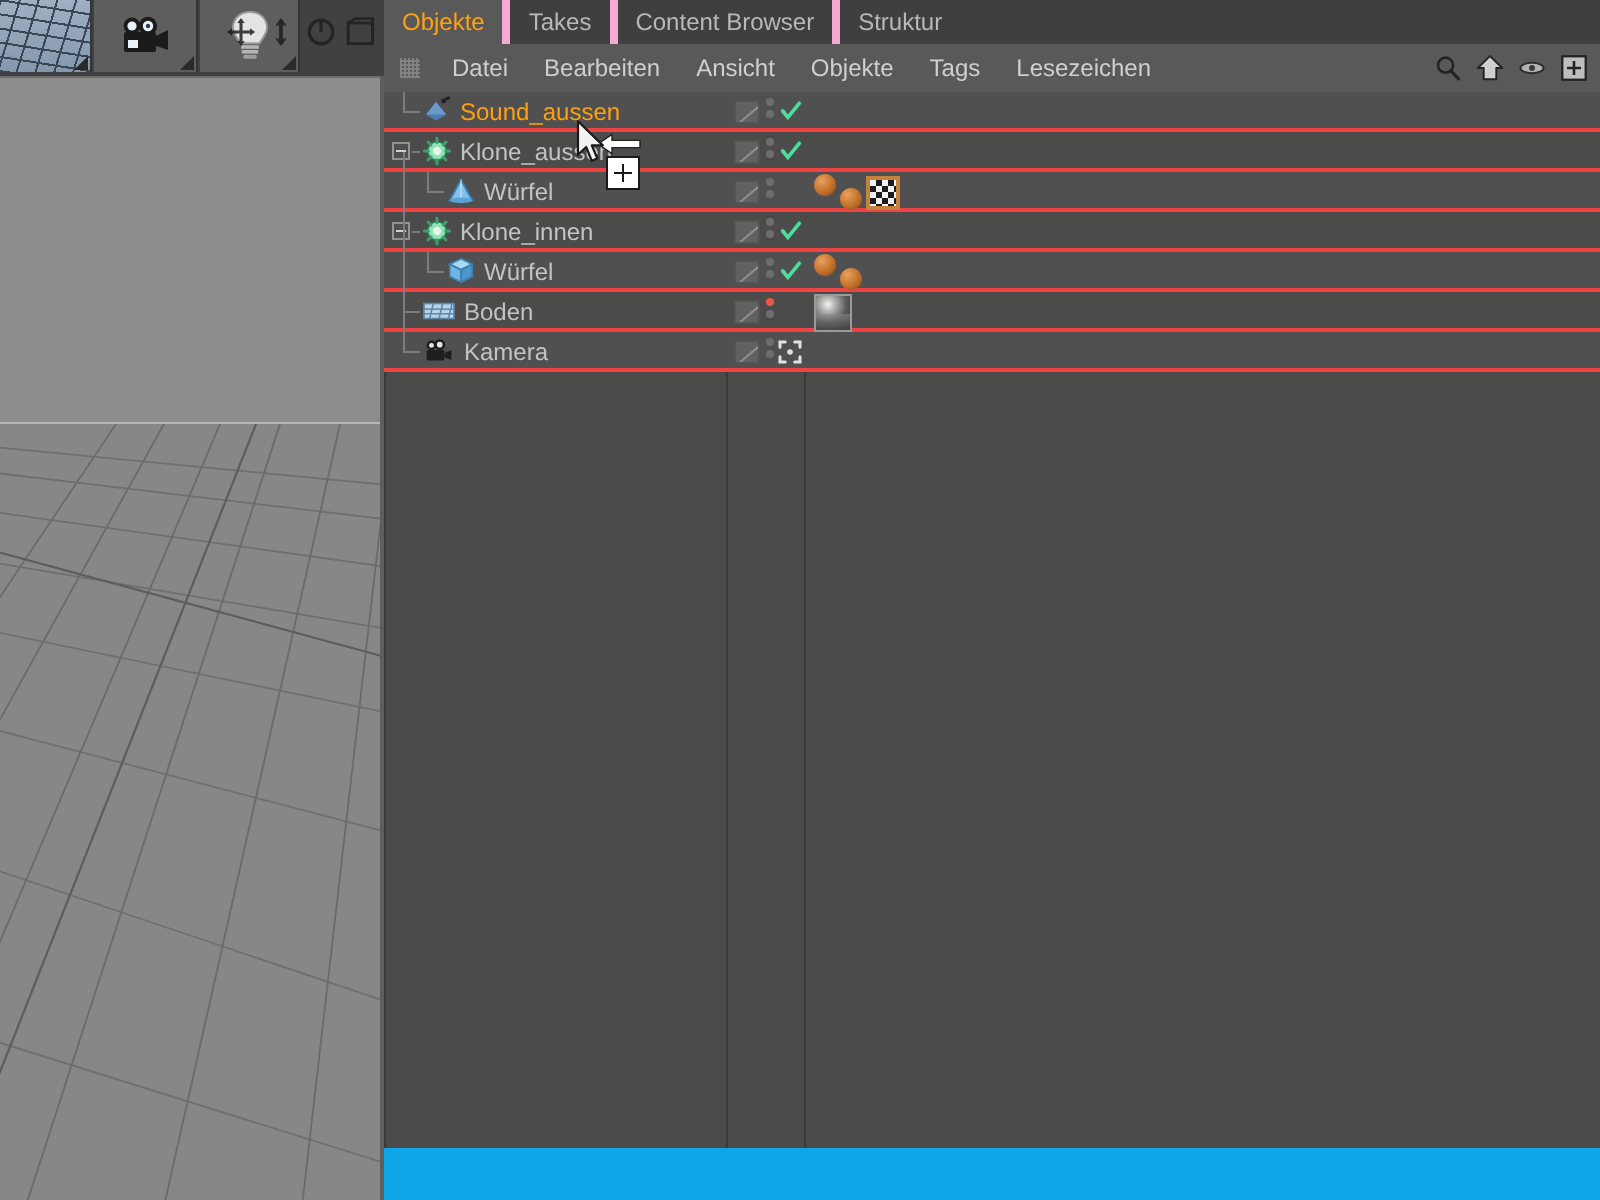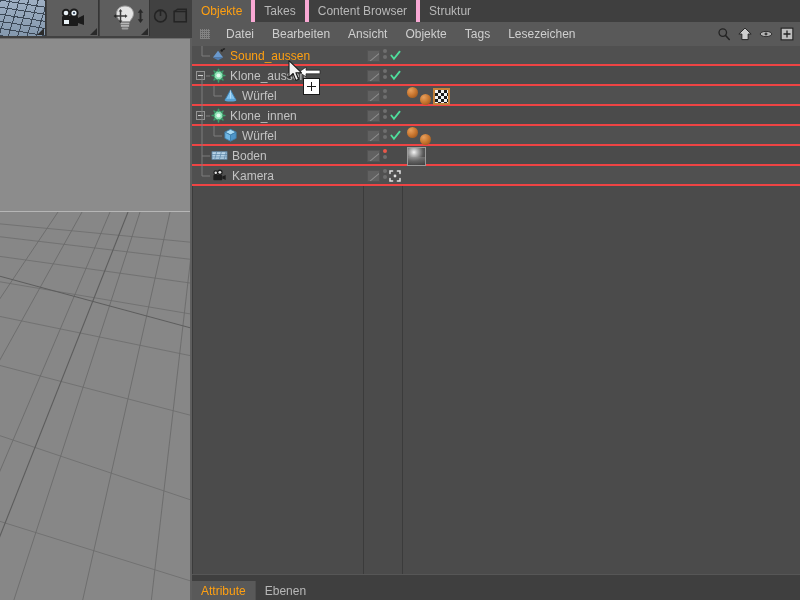--- a/index.html
+++ b/index.html
@@ -581,28 +581,20 @@
               <path d="M11 8.4 L11 11 L8.4 11"></path>
               <path d="M3.6 11 L1 11 L1 8.4"></path>
             </g>
             <circle cx="6" cy="6" r="1.4" fill="#e2e2e2"></circle>
           </svg>
         </div>
         <div class="tag-zone"></div>
       </div>
     </div>
 
-    <div id="om-bottom">
-      <div class="bottom-tab active">
-          <span>Attribute</span>
-        </div>
-      <div class="bottom-tab">
-          <span>Ebenen</span>
-        </div>
-    </div>
   </div>
 
   <div id="cursor-layer">
     <svg id="drag-arrow" viewBox="0 0 22 12">
       <path d="M0 6 L7 1.2 L7 4.2 L21 4.2 L21 7.8 L7 7.8 L7 10.8 Z" fill="#ffffff" stroke="#222222" stroke-width="0.7"></path>
     </svg>
     <div id="drag-plus"></div>
     <svg id="mouse-cursor" viewBox="0 0 16 22">
       <path d="M1 0.6 L1 17.4 L5.1 13.5 L7.9 20.4 L10.6 19.2 L7.9 12.7 L13.4 12.7 Z" fill="#f2f2f2" stroke="#1a1a1a" stroke-width="1.1" stroke-linejoin="round"></path>
     </svg>

